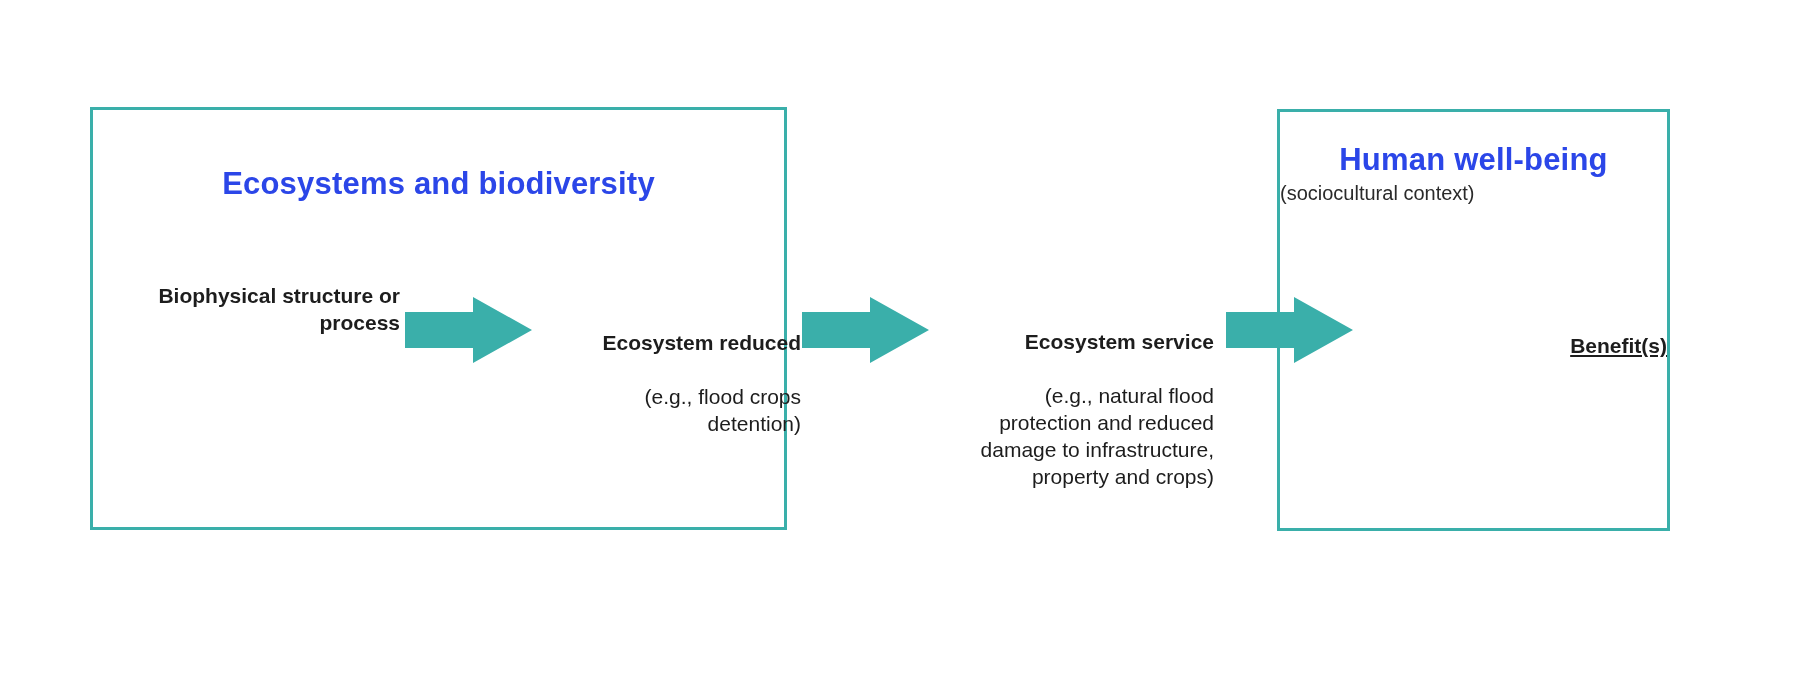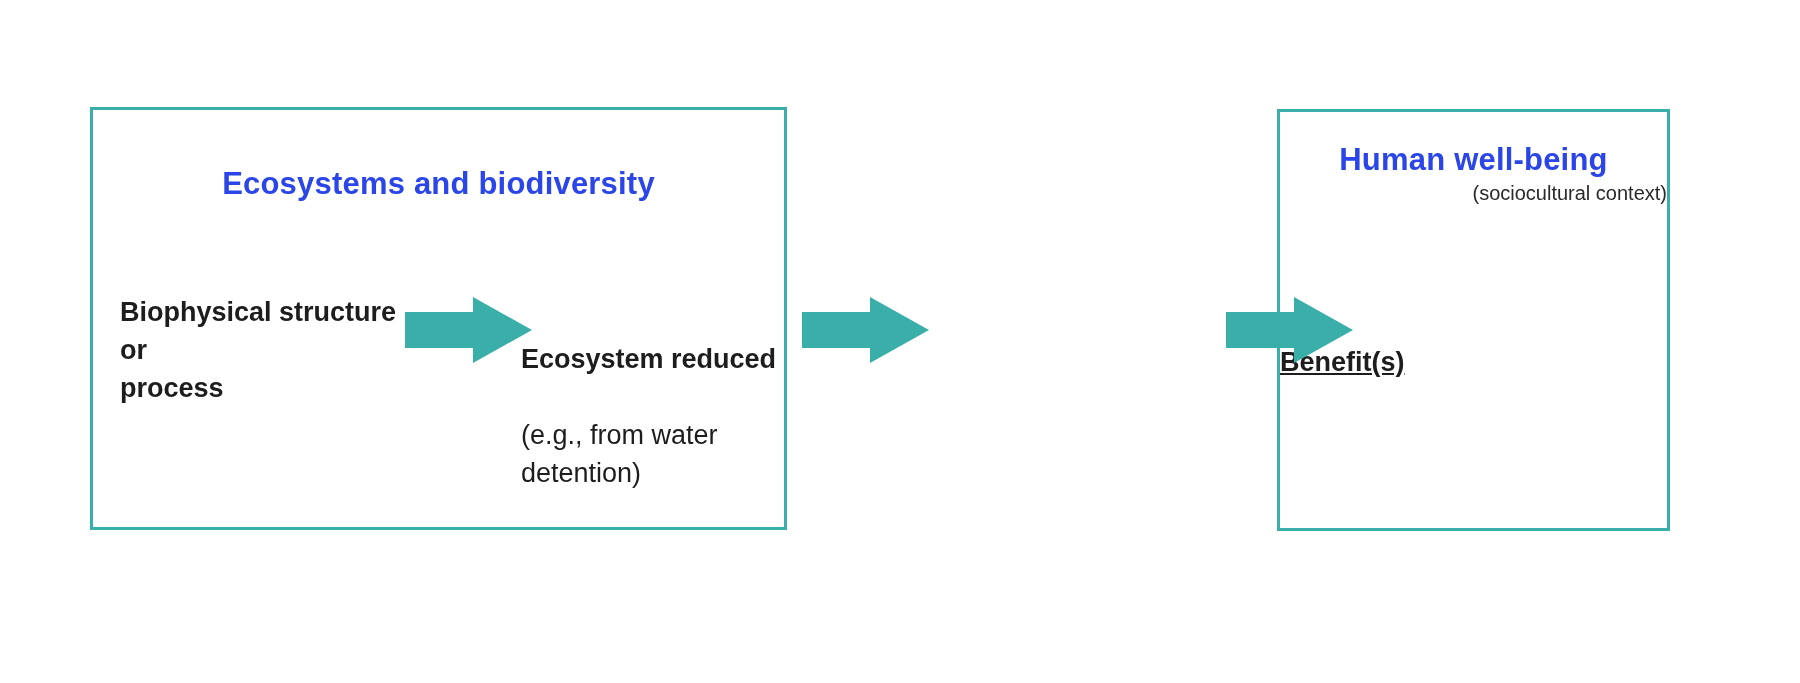--- a/index.html
+++ b/index.html
@@ -36,31 +36,31 @@
     font-weight: 600;
     letter-spacing: 0.2px;
   }
   .box-left .box-title  { top: 56px; }
   .box-right .box-title { top: 30px; }
 
   .box-subtitle {
     position: absolute;
     left: 0; right: 0;
     top: 68px;
-    text-align: right;
+    text-align: left;
     font-size: 20px;
     line-height: 26px;
     color: #2a2a2a;
   }
 
   .node {
     position: absolute;
-    text-align: left;
-    font-size: 27px;
-    line-height: 38px;
+    text-align: right;
+    font-size: 21px;
+    line-height: 27px;
     white-space: pre-line;
   }
   .node-heading { font-weight: 700; white-space: pre-line; }
   .node-detail  { font-weight: 400; white-space: pre-line; }
 
   
   .node-biophysical { left: 27px;  top: 145px; width: 280px; }  
   .node-function    { left: 428px; top: 192px; width: 280px; }  
   .node-service     { left: 934px; top: 301px; width: 280px; }  
   .node-benefit     { left: 0;     top: 193px; width: 100%; text-decoration: underline; }   
@@ -84,25 +84,32 @@
   <div class="box box-left">
     <div class="box-title">Ecosystems and biodiversity</div>
 
     <div class="node node-biophysical">
       <div class="node-heading">Biophysical structure or
 process</div>
     </div>
 
     <div class="node node-function">
       <div class="node-heading">Ecosystem reduced</div>
-      <div class="node-detail">(e.g., from water
+      <div class="node-detail">(e.g., flood crops
 detention)</div>
     </div>
   </div>
 
+  <div class="node node-service">
+    <div class="node-heading">Ecosystem service</div>
+    <div class="node-detail">(e.g., natural flood
+protection and reduced
+damage to infrastructure,
+property and crops)</div>
+  </div>
 
   <div class="box box-right">
     <div class="box-title">Human well-being</div>
     <div class="box-subtitle">(sociocultural context)</div>
 
     <div class="node node-benefit">
       <div class="node-heading">Benefit(s)</div>
     </div>
   </div>
 

